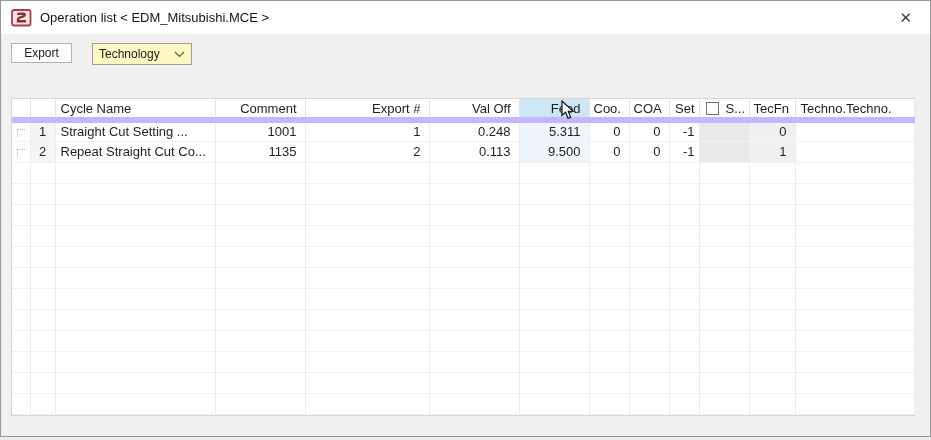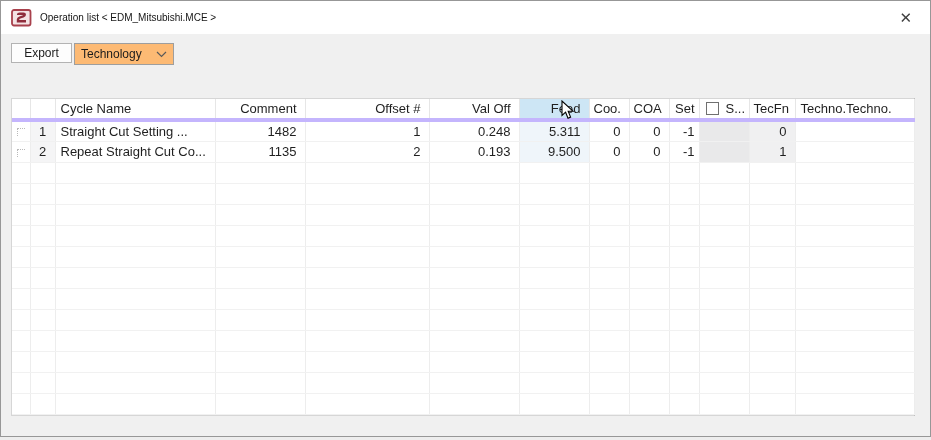--- a/index.html
+++ b/index.html
@@ -6,30 +6,30 @@
     --titlebar-bg:#ffffff; --chrome-bg:#f0f0f0; --dialog-border:#979797;
     --logo-red:#a8404c; --feed-header-highlight:#cde6f5; --feed-cell-tint:#eff5fa;
     --readonly-cell:#e9e9ea; --tecfn-cell:#f0f0f1; --grid-line:#ededed;
     --row-line:#f1f1f1; --rownum-bg:#f5f5f6; --table-right-border:#a8a8a8; --text:#1f1f1f;
   }
   *{margin:0;padding:0;box-sizing:border-box;}
   body{width:931px;height:440px;font-family:"Liberation Sans",sans-serif;background:#e9e9e9;position:relative;overflow:hidden;}
   .dialog{position:absolute;left:0;top:0;width:931px;height:437px;background:var(--chrome-bg);border:1px solid var(--dialog-border);}
   .titlebar{height:33px;background:var(--titlebar-bg);display:flex;align-items:center;padding:0 10px;}
   .app-icon{width:21px;height:18px;margin-right:8px;flex:0 0 auto;}
-  .title-text{font-size:10px;color:#151515;}
+  .title-text{font-size:13px;color:#151515;}
   .close-btn{margin-left:auto;font-size:15px;color:#404040;padding:2px 8px;cursor:default;line-height:1;}
-  .toolbar{height:62px;padding:9px 10px 0 10px;display:flex;align-items:flex-start;gap:2px;}
+  .toolbar{height:62px;padding:9px 10px 0 10px;display:flex;align-items:flex-start;gap:20px;}
   .btn-export{width:61px;height:20px;background:#fdfdfd;border:1px solid #b3b3b3;font-size:12px;color:#1c1c1c;font-family:"Liberation Sans",sans-serif;}
-  .dropdown{width:100px;height:22px;background:#fdba74;border:1px solid #9e9e9e;display:flex;align-items:center;font-size:12px;color:#1c1c1c;padding:0 6px;position:relative;}
+  .dropdown{width:100px;height:22px;background:#fef9c3;border:1px solid #9e9e9e;display:flex;align-items:center;font-size:12px;color:#1c1c1c;padding:0 6px;position:relative;}
   .dropdown .chev{margin-left:auto;}
   .tablewrap{position:absolute;left:10px;top:97px;width:904px;background:#fff;border:1px solid #d6d6d6;border-right-color:var(--table-right-border);}
   table{border-collapse:collapse;table-layout:fixed;width:902px;font-size:13px;color:var(--text);}
   th,td{height:21px;overflow:hidden;white-space:nowrap;font-weight:normal;padding:0 4px;}
-  thead th{border-right:1px solid #e6e6e6;border-bottom:4px solid #c4b5fd;background:#fff;}
+  thead th{border-right:1px solid #e6e6e6;border-bottom:6px solid #c4b5fd;background:#fff;}
   tbody td{border-right:1px solid var(--grid-line);border-bottom:1px solid var(--row-line);}
   .c-name,.c-s,.c-comment{text-align:left;padding-left:5px;}
   .c-setting,.c-offset,.c-valoff,.c-feed,.c-coo,.c-coa,.c-set,.c-tecfn{text-align:right;padding-right:8px;}
   .c-set{padding-right:4px;margin-left:28px;}
   .c-rownum{text-align:center;}
   tr.datarow .c-rownum{background:var(--rownum-bg);}
   tr.datarow .c-s{background:var(--readonly-cell);}
   tr.datarow .c-tecfn{background:var(--tecfn-cell);}
   tr.datarow .c-feed{background:var(--feed-cell-tint);}
   th.c-feed{background:var(--feed-header-highlight);}
@@ -83,21 +83,21 @@
           <col style="width:50px">
           <col style="width:46px">
         <col style="width:119px">
       </colgroup>
       <thead>
         <tr>
           <th class="c-handle"></th>
           <th class="c-rownum"></th>
           <th class="c-name">Cycle Name</th>
           <th class="c-setting">Comment</th>
-          <th class="c-offset">Offset #</th>
+          <th class="c-offset">Export #</th>
           <th class="c-valoff">Val Off</th>
           <th class="c-feed">Feed</th>
           <th class="c-coo">Coo.</th>
           <th class="c-coa">COA</th>
           <th class="c-set">Set</th>
           <th class="c-s">
             <span class="s-header">
               <span class="checkbox"></span>
               <span>S...</span>
             </span>
@@ -106,40 +106,40 @@
           <th class="c-comment">Techno.Techno.</th>
         </tr>
       </thead>
       <tbody>
         <tr class="datarow">
           <td class="c-handle">
               <div class="drag-glyph"></div>
             </td>
           <td class="c-rownum">1</td>
           <td class="c-name">Straight Cut Setting ...</td>
-          <td class="c-setting">1482</td>
+          <td class="c-setting">1001</td>
           <td class="c-offset">1</td>
           <td class="c-valoff">0.248</td>
           <td class="c-feed">5.311</td>
           <td class="c-coo">0</td>
           <td class="c-coa">0</td>
           <td class="c-set">-1</td>
           <td class="c-s"></td>
           <td class="c-tecfn">0</td>
           <td class="c-comment"></td>
         </tr>
         <tr class="datarow">
           <td class="c-handle">
               <div class="drag-glyph"></div>
             </td>
           <td class="c-rownum">2</td>
           <td class="c-name">Repeat Straight Cut Co...</td>
           <td class="c-setting">1135</td>
           <td class="c-offset">2</td>
-          <td class="c-valoff">0.193</td>
+          <td class="c-valoff">0.113</td>
           <td class="c-feed">9.500</td>
           <td class="c-coo">0</td>
           <td class="c-coa">0</td>
           <td class="c-set">-1</td>
           <td class="c-s"></td>
           <td class="c-tecfn">1</td>
           <td class="c-comment"></td>
         </tr>
 
   <tr>

